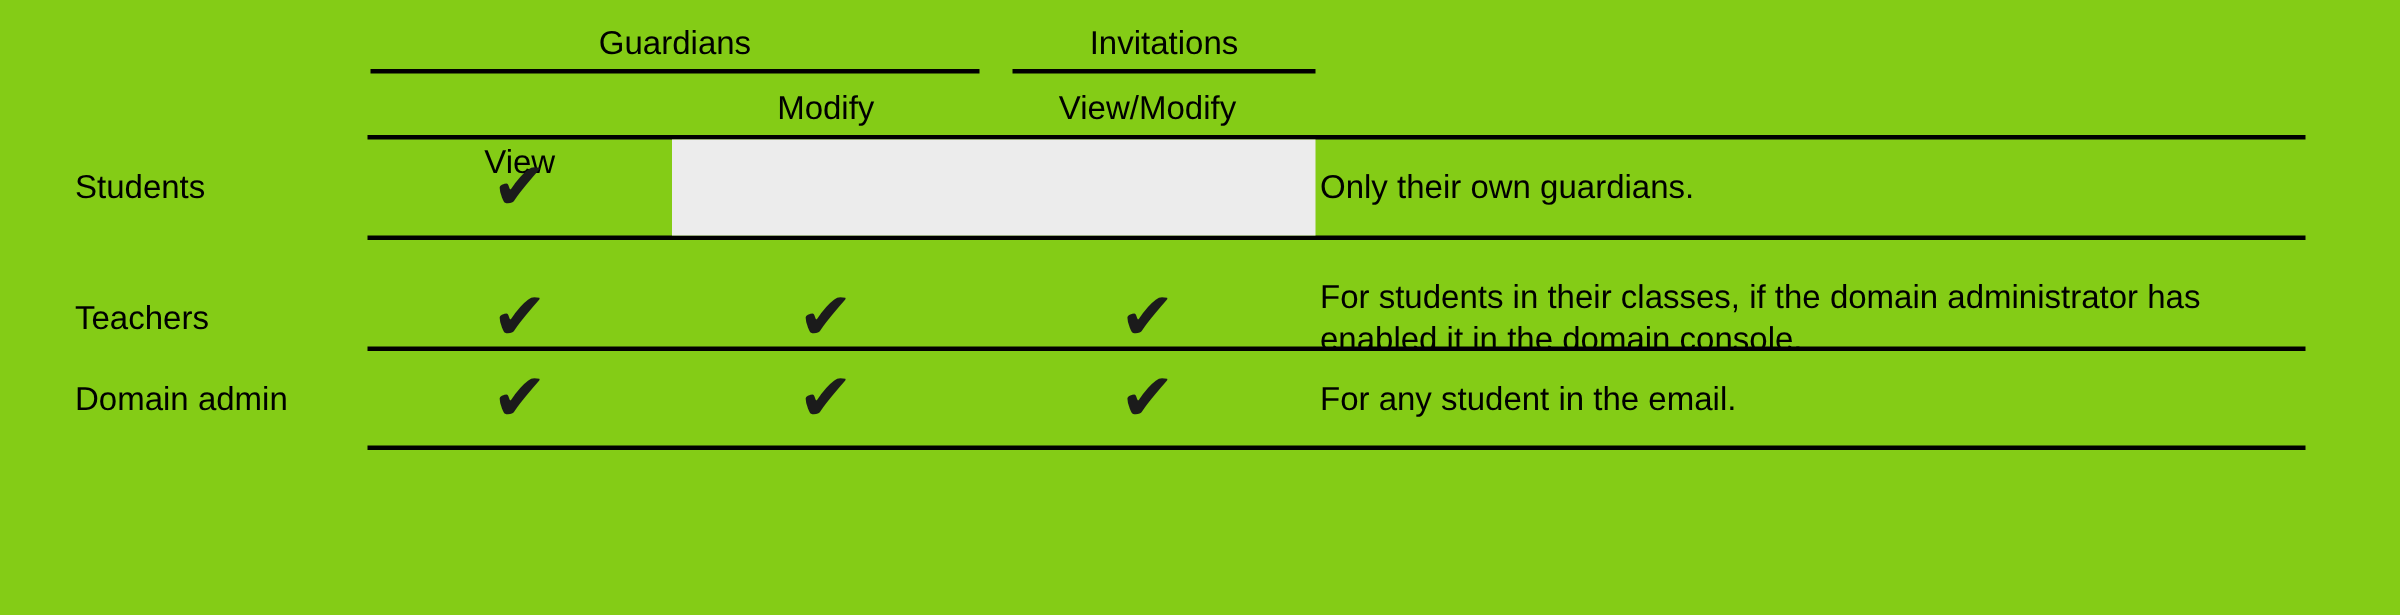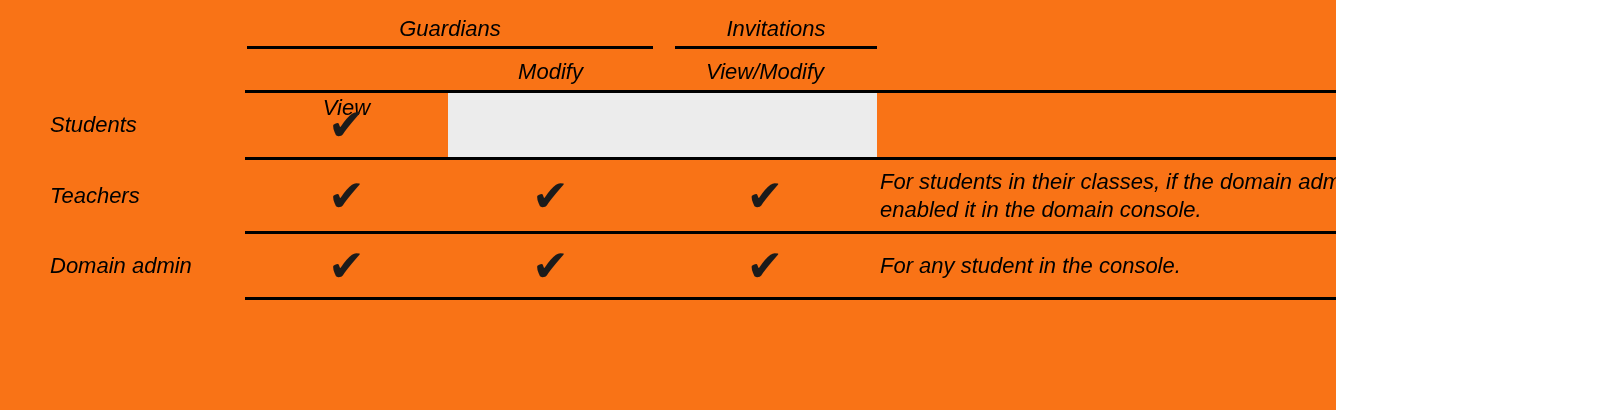--- a/index.html
+++ b/index.html
@@ -2,28 +2,27 @@
 <html><head>
 <meta charset="utf-8">
 <style>
   html, body {
     margin: 0;
     padding: 0;
     background: #ffffff;
   }
   .page {
     position: relative;
-    width: 1336px;
+    width: 1600px;
     height: 410px;
-    background: #f97316;
+    background: #84cc16;
     font-family: "Liberation Sans", "DejaVu Sans", sans-serif;
     color: #000000;
     font-size: 22px;
     overflow: hidden;
-    font-style: italic;
   }
 
   
   .rule {
     position: absolute;
     height: 3px;
     background: #000000;
   }
   .rule-group-guardians   { left: 247px; top: 46px;  width: 406px; }
   .rule-group-invitations { left: 675px; top: 46px;  width: 202px; }
@@ -54,21 +53,21 @@
     left: 448px;
     top: 93px;
     width: 429px;
     height: 64px;
     background: #ececec;
   }
 
   
   .row-band { position: absolute; left: 0; width: 1600px; }
   .band-students { top: 93px;  height: 64px; }
-  .band-teachers { top: 160px; height: 71px; }
+  .band-teachers { top: 176px; height: 71px; }
   .band-admin    { top: 234px; height: 63px; }
 
   .row-label {
     position: absolute;
     left: 50px;
     top: 0;
     height: 100%;
     display: flex;
     align-items: center;
     white-space: nowrap;
@@ -139,20 +138,23 @@
     <div class="row-label">Students</div>
     <div class="cell cell-view">
       <span class="check">✔</span>
     </div>
     <div class="cell cell-modify">
       <span class="check"></span>
     </div>
     <div class="cell cell-viewmodify">
       <span class="check"></span>
     </div>
+    <div class="annotation">
+      <span>Only their own guardians.</span>
+    </div>
   </div>
 
   <div class="row-band band-teachers">
     <div class="row-label">Teachers</div>
     <div class="cell cell-view">
       <span class="check">✔</span>
     </div>
     <div class="cell cell-modify">
       <span class="check">✔</span>
     </div>
@@ -169,18 +171,18 @@
     <div class="cell cell-view">
       <span class="check">✔</span>
     </div>
     <div class="cell cell-modify">
       <span class="check">✔</span>
     </div>
     <div class="cell cell-viewmodify">
       <span class="check">✔</span>
     </div>
     <div class="annotation">
-      <span>For any student in the console.</span>
+      <span>For any student in the email.</span>
     </div>
   </div>
 
 
 </div>
 
 </body></html>

